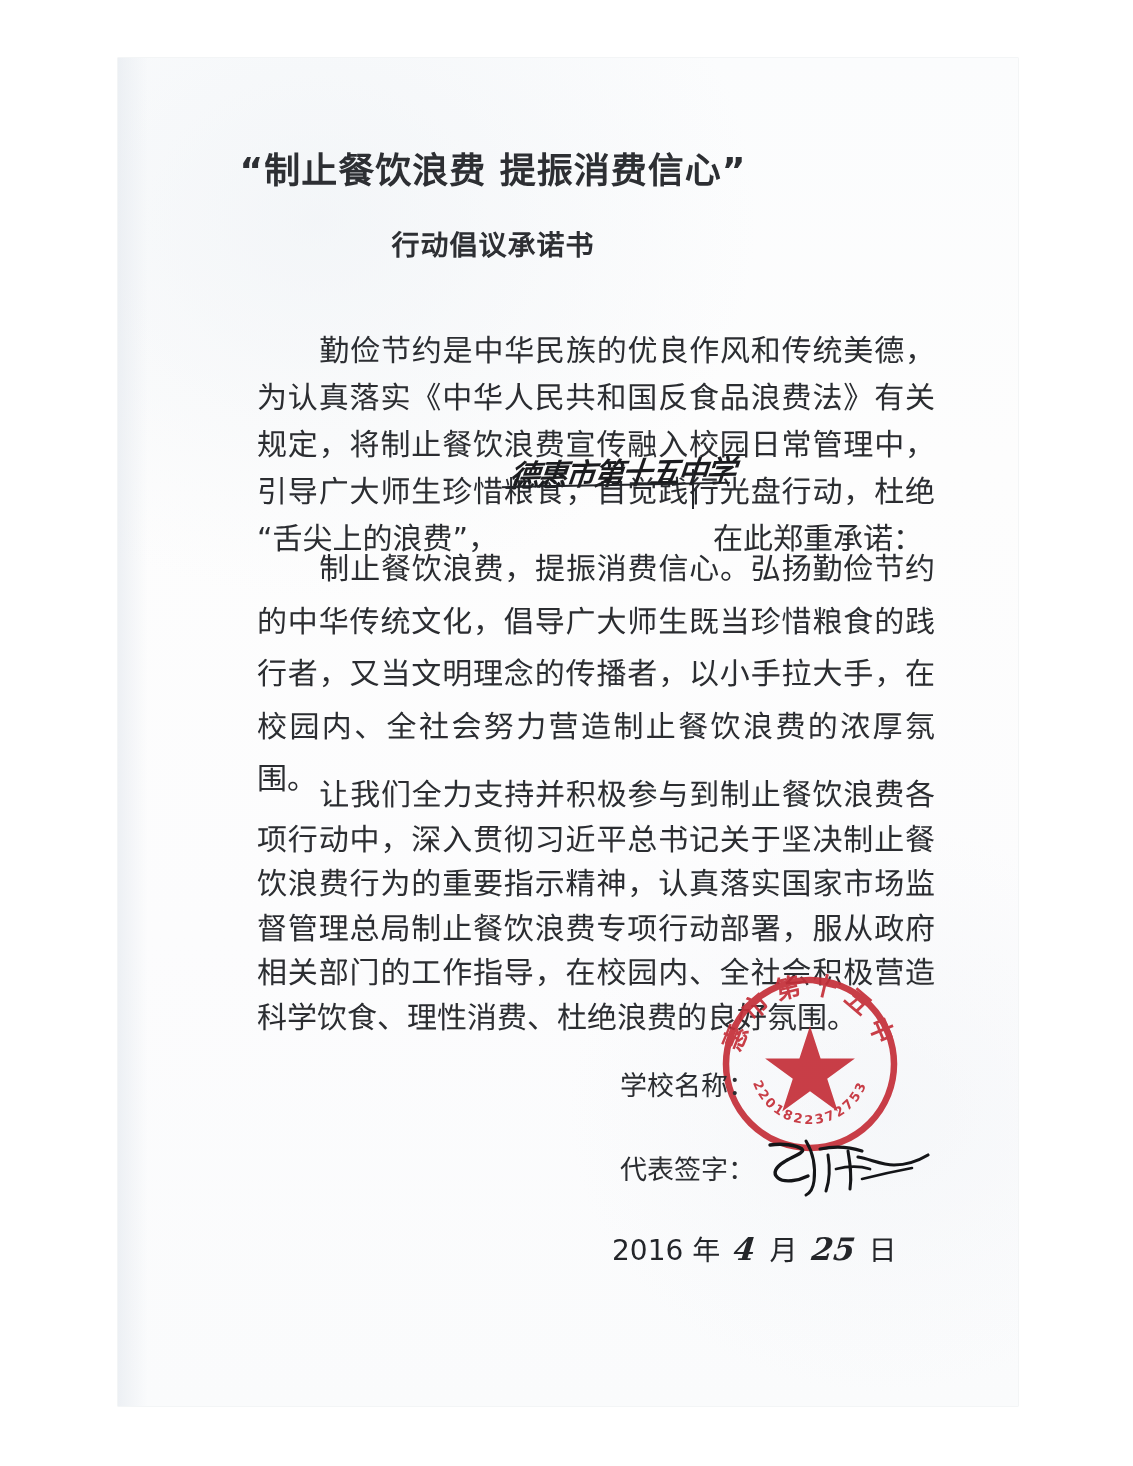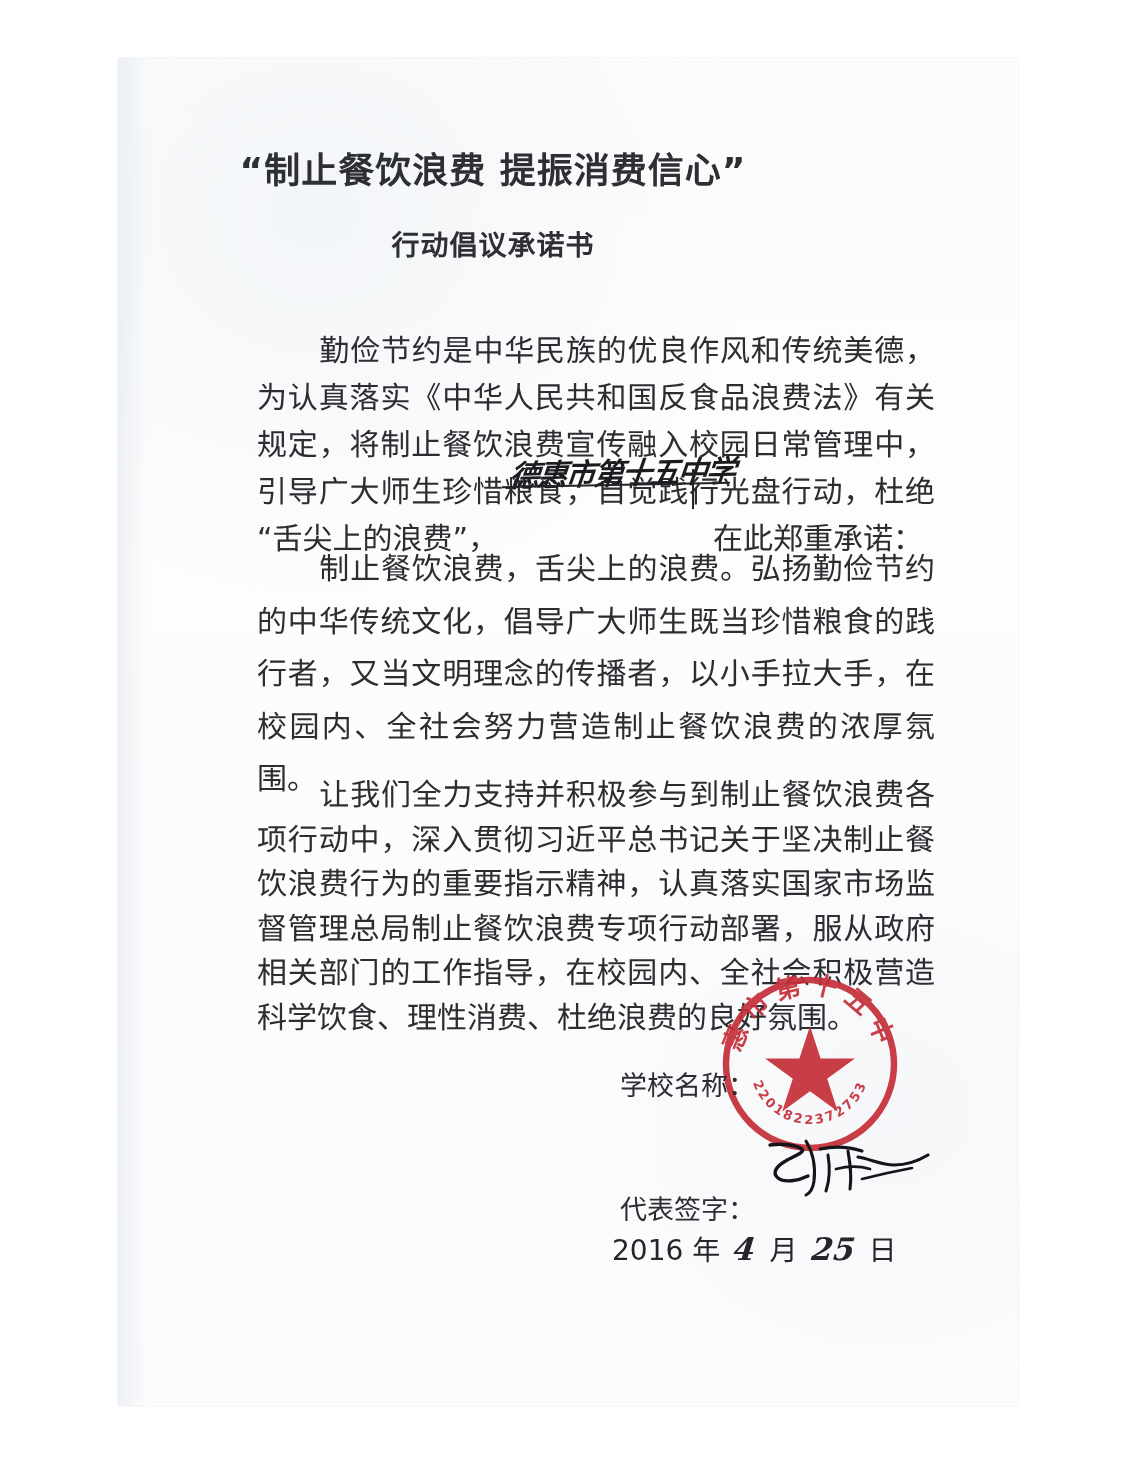--- a/index.html
+++ b/index.html
@@ -138,21 +138,21 @@
   
   .sig-label {
     position: absolute;
     color: #2b2d31;
     font-size: 27px;
     font-family: "DejaVu Sans", "Liberation Sans", sans-serif;
     white-space: nowrap;
     z-index: 8;
   }
   #sig-school-label { left: 620px; top: 1064px; }
-  #sig-rep-label    { left: 620px; top: 1148px; margin-top: 40px; }
+  #sig-rep-label    { left: 620px; top: 1148px; }
 
   #date-line {
     position: absolute;
     left: 612px;
     top: 1228px;
     font-size: 28px;
     color: #24262a;
     font-family: "DejaVu Sans", "Liberation Sans", sans-serif;
     white-space: nowrap;
     z-index: 8;
@@ -207,21 +207,21 @@
     <span class="indent"></span><span>勤俭节约是中华民族的优良作风和传统美德，为认真落实《中华人民共和国反食品浪费法》有关规定，将制止餐饮浪费宣传融入校园日常管理中，引导广大师生珍惜粮食，自觉践行光盘行动，杜绝“舌尖上的浪费”，</span><span style="display:inline-block;width:215px;"></span><span>在此郑重承诺：</span>
   </div>
 
   <div id="hand-school-wrap">
     <div id="hand-school" class="hand">德惠市第十五中学</div>
     <div id="hand-school-underline"></div>
     <div id="hand-school-tick"></div>
   </div>
 
   <div class="body-para" id="para-2">
-    <span class="indent"></span><span>制止餐饮浪费，舌尖上的浪费。弘扬勤俭节约的中华传统文化，倡导广大师生既当珍惜粮食的践行者，又当文明理念的传播者，以小手拉大手，在校园内、全社会努力营造制止餐饮浪费的浓厚氛围。</span>
+    <span class="indent"></span><span>制止餐饮浪费，提振消费信心。弘扬勤俭节约的中华传统文化，倡导广大师生既当珍惜粮食的践行者，又当文明理念的传播者，以小手拉大手，在校园内、全社会努力营造制止餐饮浪费的浓厚氛围。</span>
   </div>
 
   <div class="body-para" id="para-3">
     <span class="indent"></span><span>让我们全力支持并积极参与到制止餐饮浪费各项行动中，深入贯彻习近平总书记关于坚决制止餐饮浪费行为的重要指示精神，认真落实国家市场监督管理总局制止餐饮浪费专项行动部署，服从政府相关部门的工作指导，在校园内、全社会积极营造科学饮食、理性消费、杜绝浪费的良好氛围。</span>
   </div>
 
   <div class="sig-label" id="sig-school-label">学校名称：</div>
 
   <div class="sig-label" id="sig-rep-label">代表签字：</div>
 

